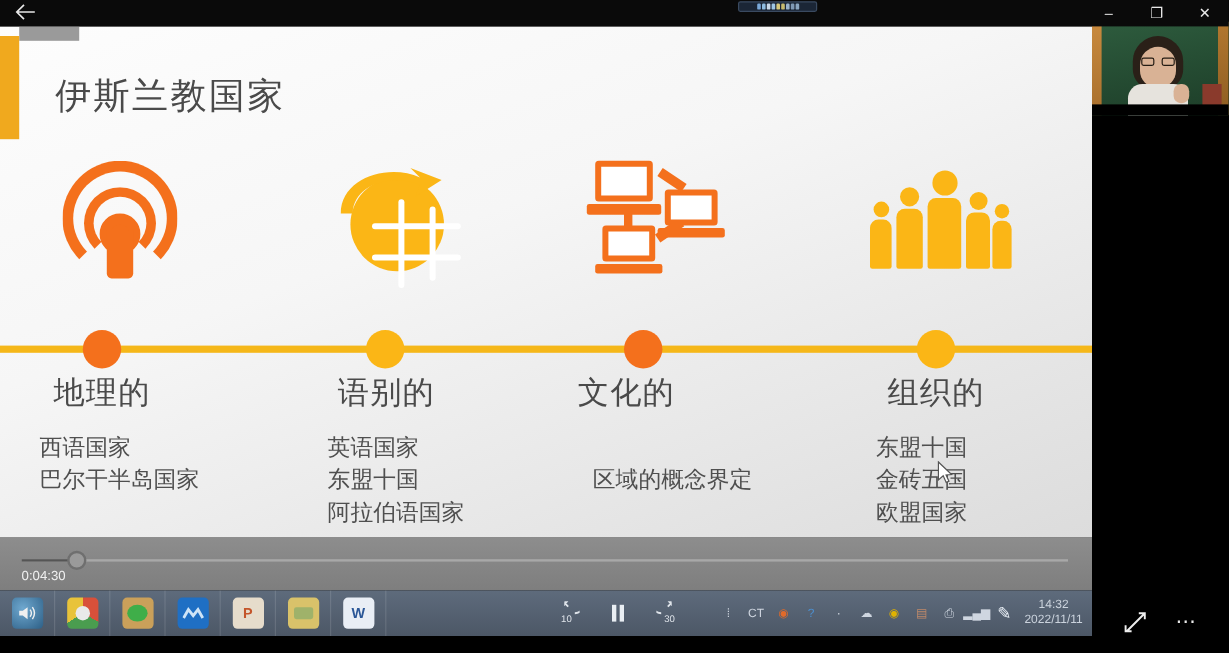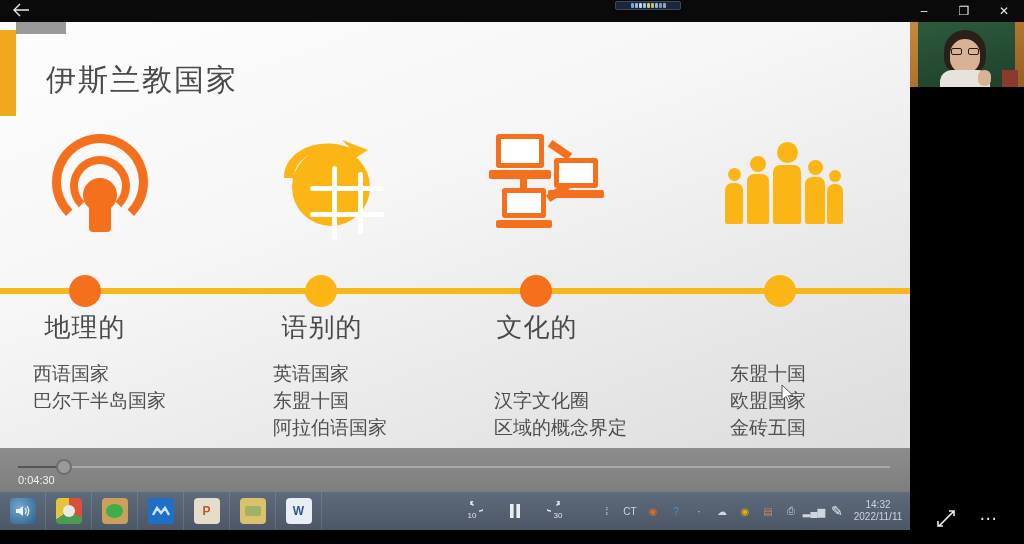--- a/index.html
+++ b/index.html
@@ -242,41 +242,41 @@
     <div class="timeline">
       <span class="tl-dot" style="left:69px;background:#f4701c"></span>
       <span class="tl-dot" style="left:305px;background:#fbb616"></span>
       <span class="tl-dot" style="left:520px;background:#f4701c"></span>
       <span class="tl-dot" style="left:764px;background:#fbb616"></span>
     </div>
 
     <div class="labels-row">
       <div class="tl-label" style="left:-15px">地理的</div>
       <div class="tl-label" style="left:222px">语别的</div>
-      <div class="tl-label" style="left:437px">文化的</div>
+      <div class="tl-label" style="left:422px">文化的</div>
+      <div class="tl-label" style="left:680px">组织的</div>
     </div>
 
     <div class="body-cols">
       <div class="bcol" style="left:33px">
         <div>西语国家</div>
         <div>巴尔干半岛国家</div>
       </div>
       <div class="bcol" style="left:273px">
         <div>英语国家</div>
         <div>东盟十国</div>
         <div>阿拉伯语国家</div>
       </div>
       <div class="bcol" style="left:494px;top:27px">
-        <div>汉字文化圈</div>
         <div>区域的概念界定</div>
       </div>
       <div class="bcol" style="left:730px">
         <div>东盟十国</div>
+        <div>金砖五国</div>
         <div>欧盟国家</div>
-        <div>金砖五国</div>
       </div>
     </div>
 
     <svg class="cursor" viewBox="0 0 14 20">
       <path d="M1 1 L1 16 L5 12.5 L7.5 18 L9.8 17 L7.4 11.8 L12 11.5 Z" fill="#fff" stroke="#555" stroke-width="1"></path>
     </svg>
   </div>
 
   <div class="player">
     <div class="pgwrap">

